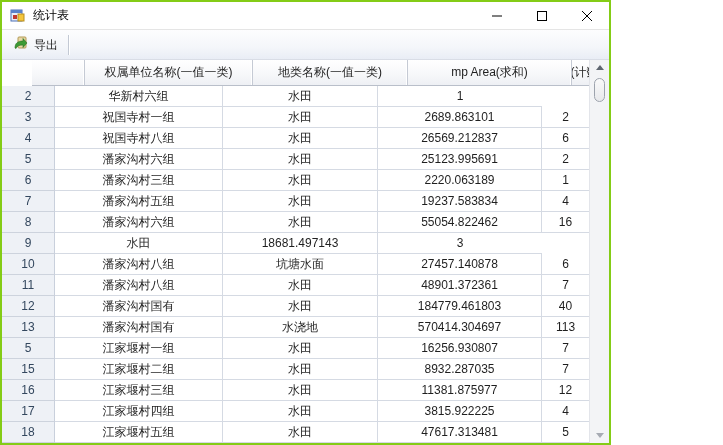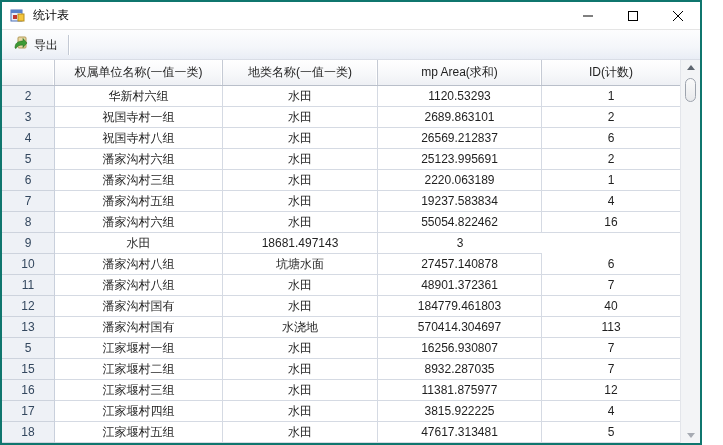--- a/index.html
+++ b/index.html
@@ -1,19 +1,19 @@
 <!DOCTYPE html>
 <html><head>
 <meta charset="utf-8">
 <style>
   * { margin:0; padding:0; box-sizing:border-box; }
   html,body { width:723px; height:445px; font-family:"Liberation Sans","DejaVu Sans",sans-serif; }
   .window {
-    width:702px; height:445px;
-    border:2px solid #0f766e;
+    width:611px; height:445px;
+    border:2px solid #84cc16;
     background:#fff;
     display:flex; flex-direction:column;
     overflow:hidden;
   }
   
   .titlebar {
     height:28px; background:#ffffff; flex:0 0 28px;
     display:flex; align-items:center;
     border-bottom:1px solid #e5e5e5;
   }
@@ -31,21 +31,21 @@
     padding-left:5px;
   }
   .tool-btn {
     display:flex; align-items:flex-end; gap:5px;
     padding:3px 6px; border-radius:2px;
     font-size:12px; color:#1e1e1e;
   }
   .tool-sep { width:1px; height:20px; background:#c3c9d4; margin:0 4px; box-shadow:1px 0 0 #fff; }
   
   .grid { flex:1 1 auto; position:relative; background:#fff; overflow:hidden; }
-  .grid-inner { position:absolute; left:0; top:0; right:20px; bottom:0; }
+  .grid-inner { position:absolute; left:0; top:0; right:20px; bottom:0;padding-left:30px; }
   .grid-header {
     display:grid; grid-template-columns:53px 168px 155px 164px 1fr;
     height:26px;
     background:linear-gradient(#ffffff, #f7f8fa 55%, #eef0f4);
     border-bottom:1px solid #b9bfca;
   }
   .hcell {
     display:flex; align-items:center; justify-content:center;
     font-size:12px; color:#1f1f1f;
     border-right:1px solid #c5cad4;
@@ -140,21 +140,20 @@
         <div class="hcell">权属单位名称(一值一类)</div>
         <div class="hcell">地类名称(一值一类)</div>
         <div class="hcell">mp Area(求和)</div>
         <div class="hcell" style="border-right:none; box-shadow:none;">ID(计数)</div>
       </div>
       <div class="grid-body">
           <div class="trow">
             <div class="cell rownum">2</div>
             <div class="cell">华新村六组</div>
             <div class="cell">水田</div>
-            <div class="cell">1120.53293</div>
             <div class="cell" style="border-right: none;">1</div>
           </div>
           <div class="trow">
             <div class="cell rownum">3</div>
             <div class="cell">祝国寺村一组</div>
             <div class="cell">水田</div>
             <div class="cell">2689.863101</div>
             <div class="cell" style="border-right: none;">2</div>
           </div>
           <div class="trow">

